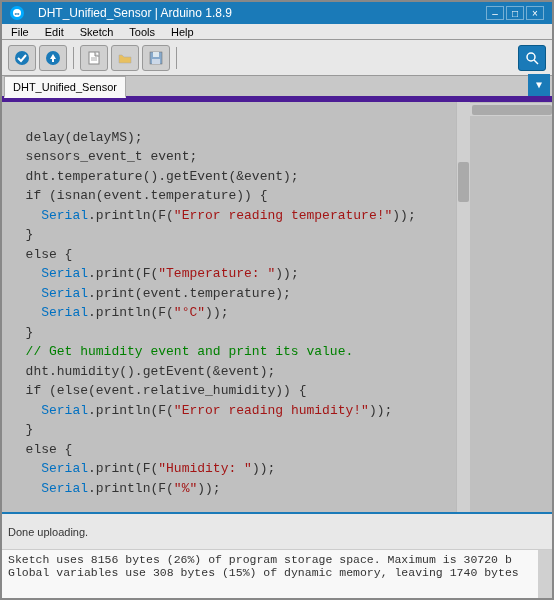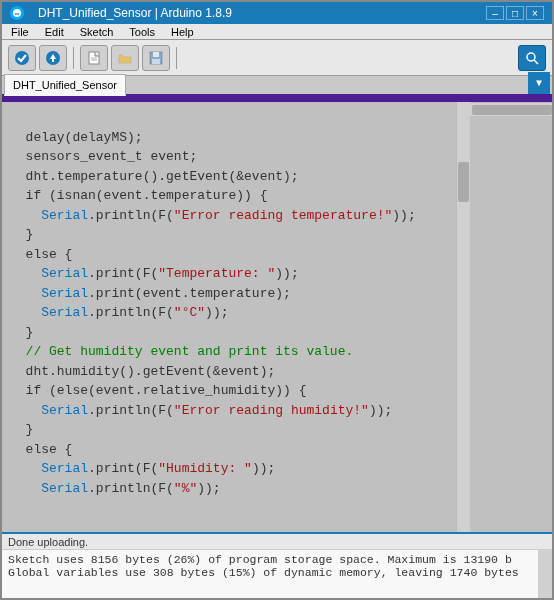--- a/index.html
+++ b/index.html
@@ -106,21 +106,21 @@
       display: flex;
       align-items: center;
       justify-content: center;
       color: white;
       font-size: 13px;
     }
 
     
     .tab-bar {
       background: #c8c8c8;
-      border-bottom: 8px solid #4c1d95;
+      border-bottom: 6px solid #4c1d95;
       display: flex;
       align-items: flex-end;
       padding: 2px 2px 0 2px;
       height: 26px;
       gap: 24px;
     }
     .tab {
       background: #d8d8d8;
       border: 1px solid #aaa;
       border-bottom: none;
@@ -202,21 +202,21 @@
       background: #f8f8f8;
       border-top: 2px solid #1a7ab8;
     }
     .console-status {
       background: #e8e8e8;
       border-bottom: 1px solid #ccc;
       padding: 2px 6px;
       font-family: 'Segoe UI', Arial, sans-serif;
       font-size: 11px;
       color: #333;
-      height: 16px;
+      height: 36px;
       display: flex;
       align-items: center;
     }
     .console-output {
       background: #f8f8f8;
       padding: 3px 6px;
       font-size: 11.5px;
       font-family: 'Courier New', monospace;
       color: #333;
       height: 48px;
@@ -355,17 +355,17 @@
     <div class="hscroll">
       <div class="hscroll-thumb"></div>
     </div>
   </div>
 
   <div class="console-area">
     <div class="console-status">
       <span>Done uploading.</span>
     </div>
     <div class="console-output">
-      <div>Sketch uses 8156 bytes (26%) of program storage space. Maximum is 13190 b</div>
+      <div>Sketch uses 8156 bytes (26%) of program storage space. Maximum is 30720 b</div>
       <div>Global variables use 308 bytes (15%) of dynamic memory, leaving 1740 bytes</div>
     </div>
   </div>
 </div>
 
 </body></html>

